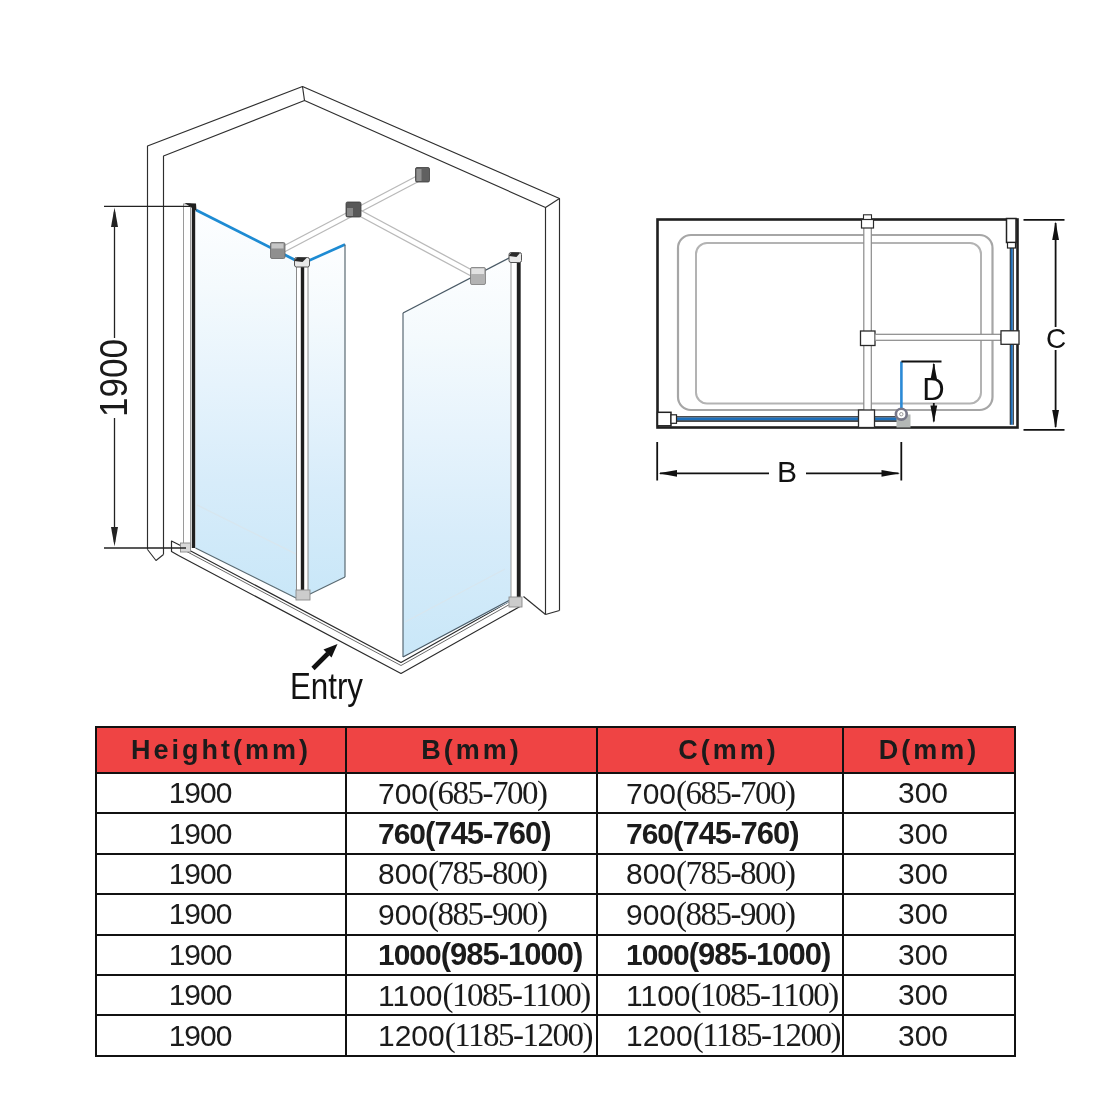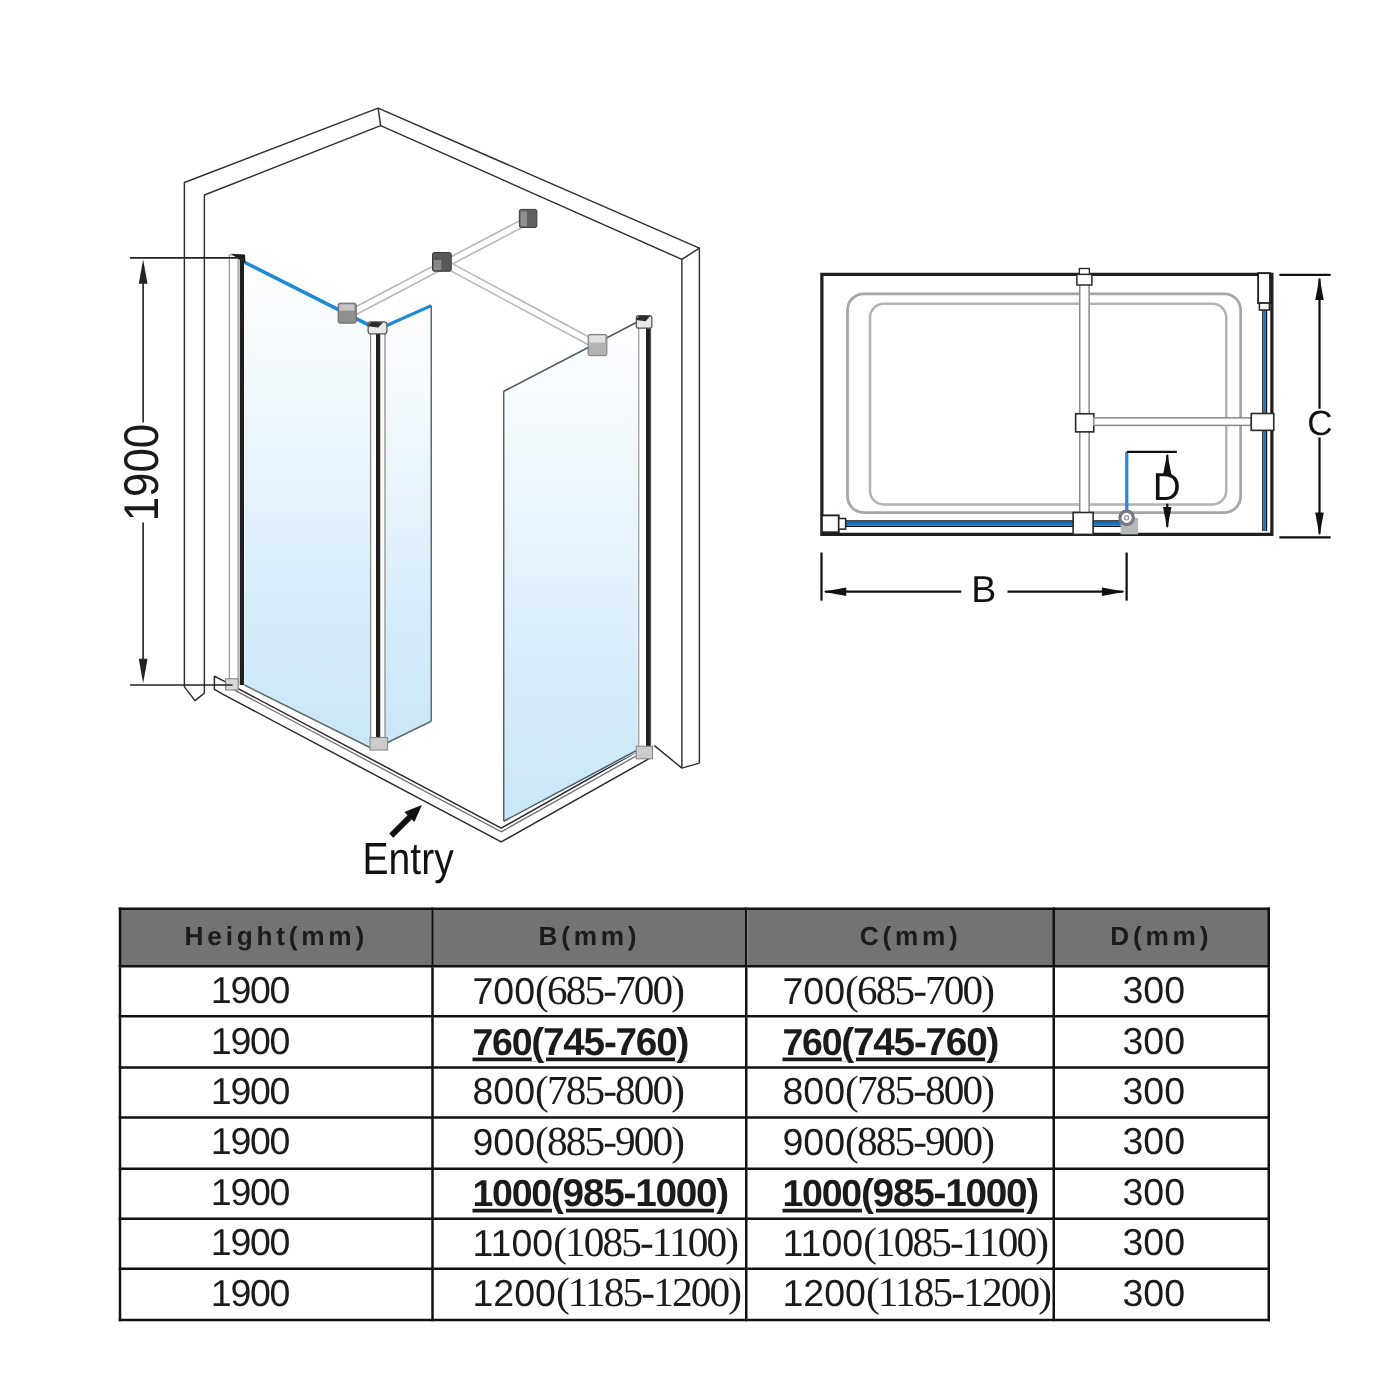--- a/index.html
+++ b/index.html
@@ -1,31 +1,31 @@
 <!DOCTYPE html>
 <html><head>
 <meta charset="utf-8">
 <style>
   html,body{margin:0;padding:0;background:#ffffff;width:1100px;height:1100px;
     font-family:"Liberation Sans", sans-serif;-webkit-font-smoothing:antialiased;}
   #stage{position:absolute;left:0;top:0;width:1100px;height:1100px;}
   table.spec{position:absolute;left:95px;top:726px;width:919px;border-collapse:collapse;table-layout:fixed;
     font-family:"Liberation Sans", sans-serif;color:#1b1b1b;}
   table.spec td{border:2px solid #111;text-align:center;vertical-align:middle;padding:0;white-space:nowrap;overflow:hidden;}
-  table.spec tr.hdr td{background:#737373;font-weight:bold;font-size:21px;letter-spacing:3px;height:44px;}
+  table.spec tr.hdr td{background:#ef4444;font-weight:bold;font-size:27px;letter-spacing:3px;height:44px;}
   table.spec tr.hdr td:nth-child(2){}
   table.spec tr.hdr td:nth-child(3){padding-left:17px;text-align:center;}
   table.spec tr.hdr td:nth-child(4){padding-right:0;}
   table.spec tr.r td{height:38.4px;font-size:30px;}
   table.spec td.a{font-size:28px;letter-spacing:-1px;padding-right:42px;}
   table.spec td.b{text-align:left;padding-left:31px;}
   table.spec td.c{text-align:left;padding-left:28px;}
   table.spec td.d{font-size:27px;padding-right:12px;}
   span.p{font-family:"Liberation Serif", serif;font-size:33px;letter-spacing:-1.5px;}
-  tr.bold td.b,tr.bold td.c{font-weight:bold;font-size:31px;letter-spacing:-1px;text-decoration:underline;}
+  tr.bold td.b,tr.bold td.c{font-weight:bold;font-size:31px;letter-spacing:-1px;}
   tr.bold span.p{font-family:"Liberation Sans", sans-serif;font-size:31px;letter-spacing:-1px;}
 </style>
 </head>
 <body>
 <svg id="stage" width="1100" height="1100" viewBox="0 0 1100 1100">
   <defs>
     <linearGradient id="glass" x1="0" y1="0" x2="0" y2="1">
       <stop offset="0" stop-color="#fdfeff"></stop>
       <stop offset="0.2" stop-color="#f4fafd"></stop>
       <stop offset="0.45" stop-color="#e6f3fc"></stop>

